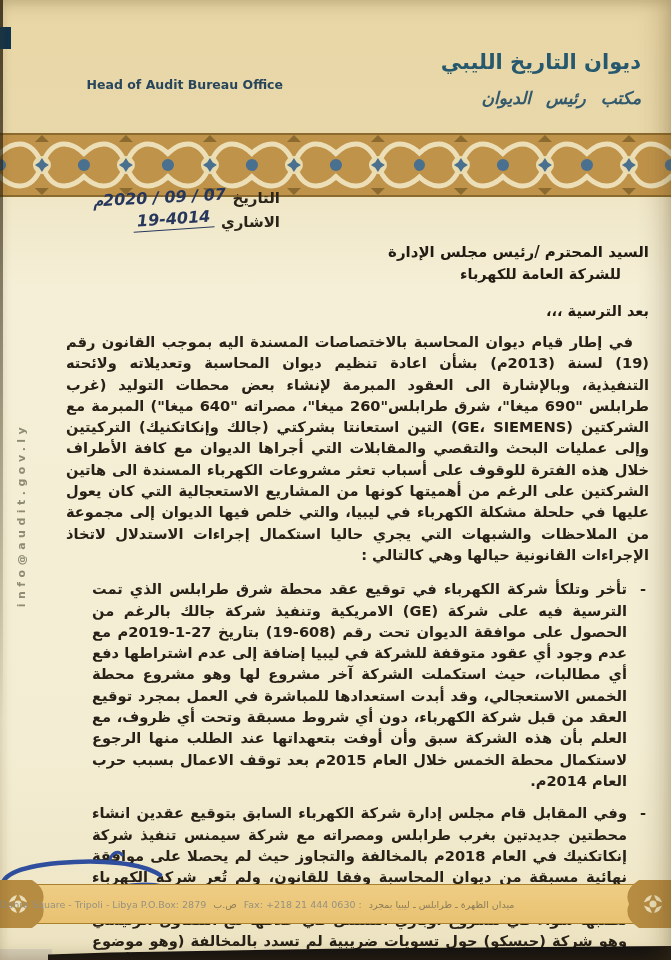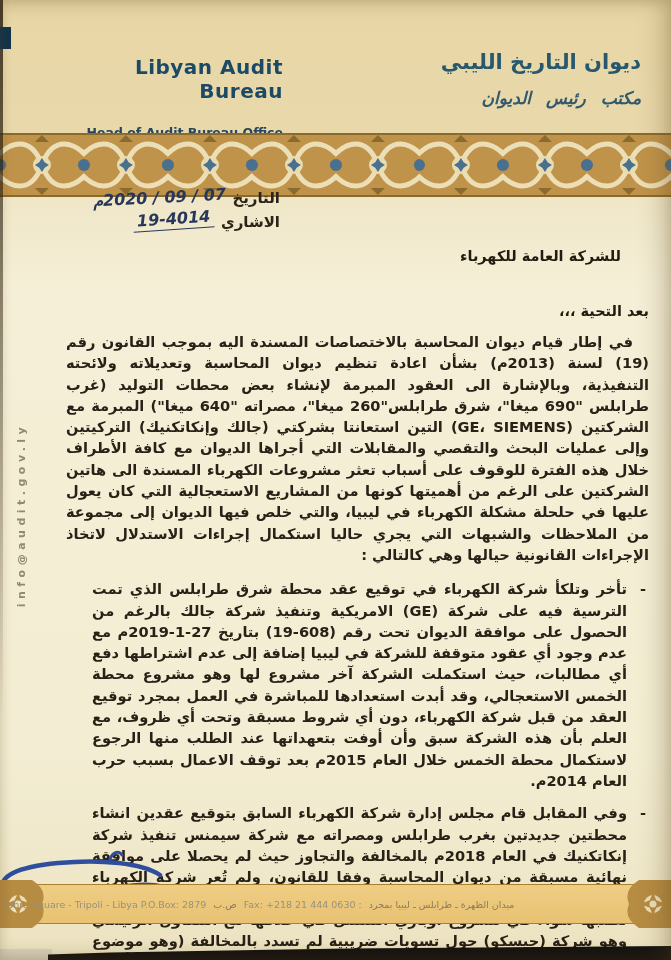--- a/index.html
+++ b/index.html
@@ -62,21 +62,20 @@
 <body>
 
 <div class="page">
 
   <div class="header">
     <div class="h-ar">
       <div class="t">ديوان التاريخ الليبي</div>
       <div class="s">مكتب رئيس الديوان</div>
     </div>
     <div class="h-en">
-      <div class="t">Libyan Audit Bureau</div>
       <div class="s">Head of Audit Bureau Office</div>
     </div>
   </div>
 
   <div class="band">
     <svg viewBox="0 0 84 60" preserveAspectRatio="none">
         <rect width="84" height="60" fill="#c0934a"></rect>
         <path d="M-10 30 C10 2 32 2 42 30 C52 58 74 58 94 30" fill="none" stroke="#ecdfb8" stroke-width="5"></path>
         <path d="M-10 30 C10 58 32 58 42 30 C52 2 74 2 94 30" fill="none" stroke="#ecdfb8" stroke-width="5"></path>
         <circle cx="42" cy="30" r="9" fill="#e8dcb0"></circle>
@@ -162,24 +161,25 @@
       <span class="reflabel">التاريخ</span>
       <span class="refvalue">07 / 09 / 2020م</span>
     </div>
     <div class="refline" style="margin-top:3px;">
       <span class="reflabel">الاشاري</span>
       <span class="refvalue u">19-4014</span>
     </div>
   </div>
 
   <div class="recipient">
+    <div class="l1">السيد المحترم /رئيس مجلس الإدارة</div>
     <div class="l2">للشركة العامة للكهرباء</div>
   </div>
 
-  <div class="greeting">بعد التحية ،،،</div>
+  <div class="greeting">بعد الترسية ،،،</div>
 
   <div class="body-text">
     <p class="intro">في إطار قيام ديوان المحاسبة بالاختصاصات المسندة اليه بموجب القانون رقم (19) لسنة (2013م) بشأن اعادة تنظيم ديوان المحاسبة وتعديلاته ولائحته التنفيذية، وبالإشارة الى العقود المبرمة لإنشاء بعض محطات التوليد (غرب طرابلس "690 ميغا"، شرق طرابلس"260 ميغا"، مصراته "640 ميغا") المبرمة مع الشركتين (GE، SIEMENS) التين استعانتا بشركتي (جالك وإنكاتكنيك) التركيتين وإلى عمليات البحث والتقصي والمقابلات التي أجراها الديوان مع كافة الأطراف خلال هذه الفترة للوقوف على أسباب تعثر مشروعات الكهرباء المسندة الى هاتين الشركتين على الرغم من أهميتها كونها من المشاريع الاستعجالية التي كان يعول عليها في حلحلة مشكلة الكهرباء في ليبيا، والتي خلص فيها الديوان إلى مجموعة من الملاحظات والشبهات التي يجري حاليا استكمال إجراءات الاستدلال لاتخاذ الإجراءات القانونية حيالها وهي كالتالي :</p>
     <div class="bullet">
       <span class="marker">-</span>
       <span>تأخر وتلكأ شركة الكهرباء في توقيع عقد محطة شرق طرابلس الذي تمت الترسية فيه على شركة (GE) الامريكية وتنفيذ شركة جالك بالرغم من الحصول على موافقة الديوان تحت رقم (608-19) بتاريخ 27-1-2019م مع عدم وجود أي عقود متوقفة للشركة في ليبيا إضافة إلى عدم اشتراطها دفع أي مطالبات، حيث استكملت الشركة آخر مشروع لها وهو مشروع محطة الخمس الاستعجالي، وقد أبدت استعدادها للمباشرة في العمل بمجرد توقيع العقد من قبل شركة الكهرباء، دون أي شروط مسبقة وتحت أي ظروف، مع العلم بأن هذه الشركة سبق وأن أوفت بتعهداتها عند الطلب منها الرجوع لاستكمال محطة الخمس خلال العام 2015م بعد توقف الاعمال بسبب حرب العام 2014م.</span>
     </div>
     <div class="bullet">
       <span class="marker">-</span>
       <span>وفي المقابل قام مجلس إدارة شركة الكهرباء السابق بتوقيع عقدين انشاء محطتين جديدتين بغرب طرابلس ومصراته مع شركة سيمنس تنفيذ شركة إنكاتكنيك في العام 2018م بالمخالفة والتجاوز حيث لم يحصلا على موافقة نهائية مسبقة من ديوان المحاسبة وفقا للقانون، ولم تُعر شركة الكهرباء اهتماما للمشاكل والعراقيل التي تواجهها شركة انكاتكنيك والشروط التي تطلبها سواء في مشروع أوباري المتمثل في خلافها مع المقاول الرئيسي وهو شركة (جيسكو) حول تسويات ضريبية لم تسدد بالمخالفة (وهو موضوع جاري البحث فيه من قبل ديوان المحاسبة) أو المرتبطة بمشروعات أخرى قديمة تدّعي بوجود ديون تطالب بها من شركة التحلية وأخرى من بعض الشعبيات بالمناطق وهذه الديون حسب زعمها ترجع إلى فترات قديمة بعضها منذ التسعينات، مع العلم بأن هذه الشركة (انكاتكنيك) لم يعد لها وجود قانوني بسبب تصفيتها في دولة تركيا واستحوذت على أصولها شركة أخرى تسمى (إنكاباور) الامر الذي يتطلب الدراسة القانونية لهذه الحالة والنظر في مدى صحة إجراءات استئناف الاعمال مع الشركة الجديدة.</span>

